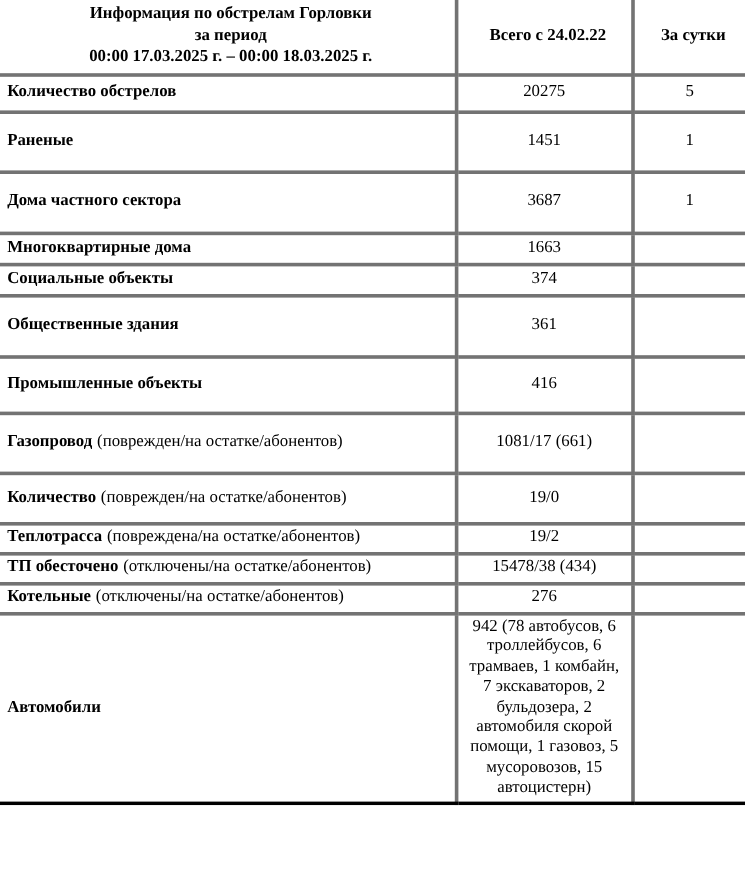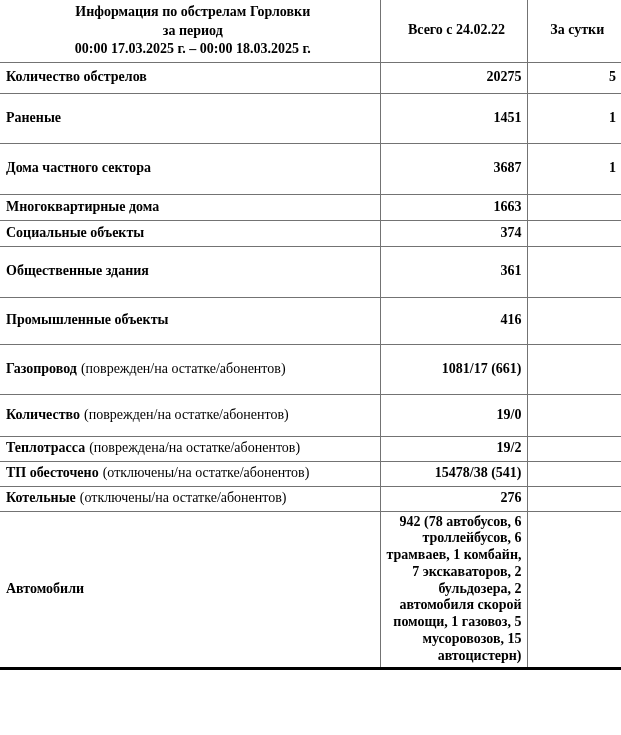--- a/index.html
+++ b/index.html
@@ -15,21 +15,21 @@
   table.report {
     width: 621px;
     border-collapse: collapse;
     table-layout: fixed;
   }
   col.c1 { width: 380px; }
   col.c2 { width: 147px; }
   col.c3 { width: 94px; }
 
   th, td {
-    border: 1px solid #737373;
+    border: 3px solid #737373;
     vertical-align: middle;
     font-size: 14px;
     line-height: 1.2;
     overflow: hidden;
   }
   
   thead th { border-top: none; padding-left: 10px; }
   th:first-child, td:first-child { border-left: none; }
   th:last-child, td:last-child { border-right: none; }
   
@@ -45,22 +45,22 @@
 
   td.label-cell {
     text-align: left;
     padding: 2px 4px 2px 6px;
   }
   td.label-cell .lbl { font-weight: bold; }
   td.label-cell .note { font-weight: normal; margin-left: 4px; }
   td.label-cell .note:empty { display: none; margin-left: 0; }
 
   td.val-cell, td.day-cell {
-    text-align: right;
-    font-weight: bold;
+    text-align: center;
+    font-weight: normal;
     padding: 2px 5px;
   }
 
   tbody tr:nth-child(1)  { height: 31px; }
   tbody tr:nth-child(2)  { height: 50px; }
   tbody tr:nth-child(3)  { height: 51px; }
   tbody tr:nth-child(4)  { height: 26px; }
   tbody tr:nth-child(5)  { height: 26px; }
   tbody tr:nth-child(6)  { height: 51px; }
   tbody tr:nth-child(7)  { height: 47px; padding-left: 39px; }
@@ -161,21 +161,21 @@
     <td class="label-cell">
       <span class="lbl">Теплотрасса</span><span class="note">(повреждена/на остатке/абонентов)</span>
     </td>
     <td class="val-cell">19/2</td>
     <td class="day-cell"></td>
   </tr>
       <tr>
     <td class="label-cell">
       <span class="lbl">ТП обесточено</span><span class="note">(отключены/на остатке/абонентов)</span>
     </td>
-    <td class="val-cell">15478/38 (541)</td>
+    <td class="val-cell">15478/38 (434)</td>
     <td class="day-cell"></td>
   </tr>
       <tr>
     <td class="label-cell">
       <span class="lbl">Котельные</span><span class="note">(отключены/на остатке/абонентов)</span>
     </td>
     <td class="val-cell">276</td>
     <td class="day-cell"></td>
   </tr>
       <tr>

